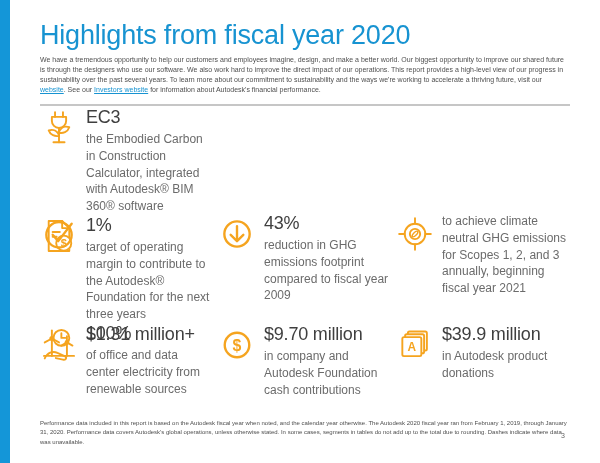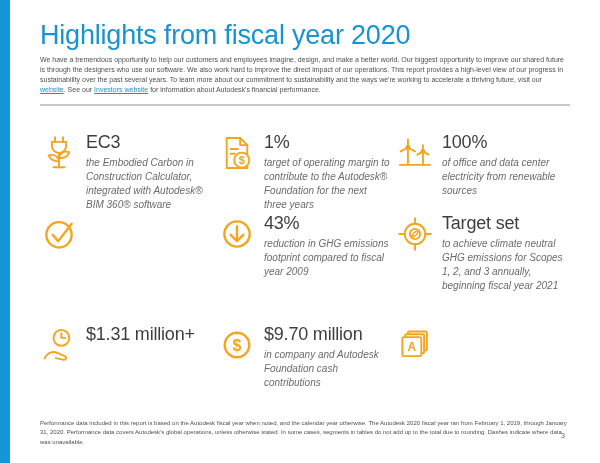--- a/index.html
+++ b/index.html
@@ -19,29 +19,29 @@
     position:absolute;left:40px;top:20px;margin:0;
     font-size:27px;font-weight:400;color:var(--blue);letter-spacing:-0.2px;
   }
   .intro{
     position:absolute;left:40px;top:55px;width:527px;margin:0;
     font-size:7px;line-height:1.45;color:#4f4f4f;
   }
   .intro a{color:var(--blue);text-decoration:underline;cursor:pointer;}
   .divider{position:absolute;left:40px;top:104px;width:530px;height:2px;background:#c6c6c6;}
   .row{position:absolute;left:40px;display:flex;}
-  .row1{top:132px;}
+  .row1{top:107px;flex-direction:column;}
   .row2{top:213px;}
   .row3{top:324px;}
   .cell{width:178px;display:flex;align-items:flex-start;gap:8px;}
   .cell:nth-child(3){width:172px;justify-content:space-between;}
   .icon{width:38px;height:38px;flex:0 0 38px;color:var(--orange);margin-top:2px;}
   .icon svg{width:100%;height:100%;display:block;}
   .stat-value{margin:0 0 3px 0;font-size:18px;font-weight:400;color:var(--ink);letter-spacing:-0.2px;}
-  .stat-desc{margin:0;font-size:10px;line-height:1.4;color:var(--body);max-width:128px;font-style:italic;}
+  .stat-desc{margin:0;font-size:12px;line-height:1.4;color:var(--body);max-width:128px;}
   .footnote{
     position:absolute;left:40px;top:419px;width:532px;margin:0;
     font-size:6px;line-height:1.55;color:#4f4f4f;
   }
   .page-number{position:absolute;left:561px;top:432px;font-size:7px;color:#666;}
 </style>
 </head>
 <body>
 
 <div class="page">
@@ -137,21 +137,20 @@
     <div class="cell">
       <span class="icon">
         <svg viewBox="0 0 48 48" fill="none" stroke="currentColor" stroke-width="2.4" stroke-linecap="round" stroke-linejoin="round">
           <circle cx="24" cy="24" r="13"></circle>
           <circle cx="24" cy="24" r="6.5"></circle>
           <path d="M24 4 v7 M24 37 v7 M4 24 h7 M37 24 h7"></path>
           <ellipse cx="24" cy="24" rx="4.5" ry="2" transform="rotate(-45 24 24)" stroke-width="1.8"></ellipse>
         </svg>
       </span>
       <div class="cell-text">
-        <h3 class="stat-value">Target set</h3>
         <p class="stat-desc">to achieve climate neutral GHG emissions for Scopes 1, 2, and 3 annually, beginning fiscal year 2021</p>
       </div>
     </div>
   </div>
 
   <div class="row row3">
     <div class="cell">
       <span class="icon">
         <svg viewBox="0 0 48 48" fill="none" stroke="currentColor" stroke-width="2.4" stroke-linecap="round" stroke-linejoin="round">
           <circle cx="27" cy="15" r="10"></circle>
@@ -177,18 +176,22 @@
     </div>
     <div class="cell">
       <span class="icon">
         <svg viewBox="0 0 48 48" fill="none" stroke="currentColor" stroke-width="2.4" stroke-linecap="round" stroke-linejoin="round">
           <rect x="15" y="7" width="24" height="24" rx="2" fill="#ffffff"></rect>
           <rect x="11.5" y="10.5" width="24" height="24" rx="2" fill="#ffffff"></rect>
           <rect x="8" y="14" width="24" height="24" rx="2" fill="#ffffff"></rect>
           <text x="20" y="31" text-anchor="middle" font-size="15" font-weight="bold" fill="currentColor" stroke="none">A</text>
         </svg>
       </span>
+      <div class="cell-text">
+        <h3 class="stat-value">$39.9 million</h3>
+        <p class="stat-desc">in Autodesk product donations</p>
+      </div>
     </div>
   </div>
 
   <p class="footnote">Performance data included in this report is based on the Autodesk fiscal year when noted, and the calendar year otherwise. The Autodesk 2020 fiscal year ran from February 1, 2019, through January 31, 2020. Performance data covers Autodesk's global operations, unless otherwise stated. In some cases, segments in tables do not add up to the total due to rounding. Dashes indicate where data was unavailable.</p>
   <div class="page-number">3</div>
 </div>
 
 </body></html>

